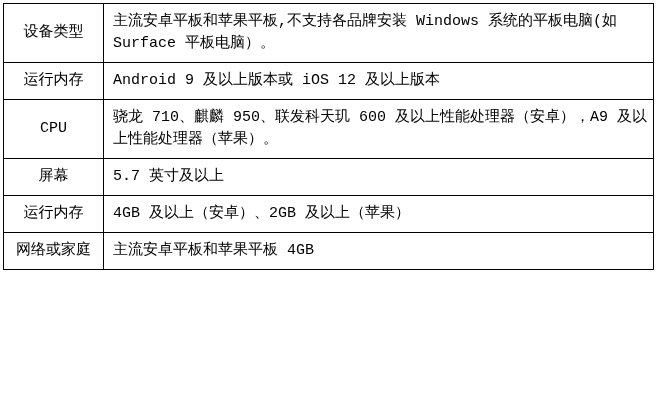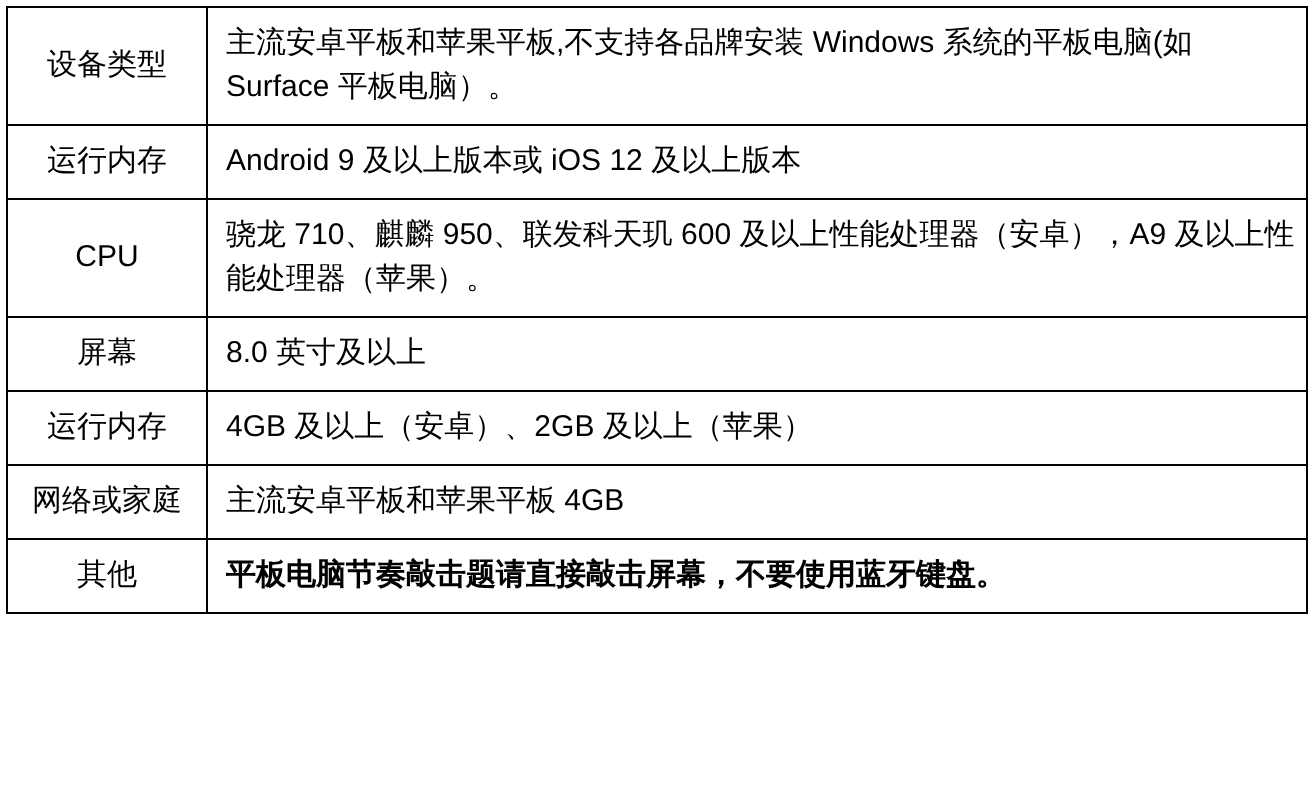--- a/index.html
+++ b/index.html
@@ -8,21 +8,21 @@
     background: #ffffff;
     width: 658px;
     height: 406px;
     overflow: hidden;
   }
   .page {
     width: 658px;
     height: 323px;
     box-sizing: border-box;
     padding: 3px;
-    font-family: Liberation Sans, sans-serif;
+    font-family: Liberation Mono, monospace;
   }
   table.spec-table {
     border-collapse: collapse;
     width: 651px;
     table-layout: fixed;
     background: #ffffff;
   }
   table.spec-table td {
     border: 1px solid #000000;
     color: #000000;
@@ -57,29 +57,25 @@
       <tr>
         <td class="label-cell">运行内存</td>
         <td class="content-cell">Android 9 及以上版本或 iOS 12 及以上版本</td>
       </tr>
       <tr>
         <td class="label-cell">CPU</td>
         <td class="content-cell">骁龙 710、麒麟 950、联发科天玑 600 及以上性能处理器（安卓），A9 及以上性能处理器（苹果）。</td>
       </tr>
       <tr>
         <td class="label-cell">屏幕</td>
-        <td class="content-cell">8.0 英寸及以上</td>
+        <td class="content-cell">5.7 英寸及以上</td>
       </tr>
       <tr>
         <td class="label-cell">运行内存</td>
         <td class="content-cell">4GB 及以上（安卓）、2GB 及以上（苹果）</td>
       </tr>
       <tr>
         <td class="label-cell">网络或家庭</td>
         <td class="content-cell">主流安卓平板和苹果平板 4GB</td>
       </tr>
-      <tr>
-        <td class="label-cell">其他</td>
-        <td class="content-cell bold">平板电脑节奏敲击题请直接敲击屏幕，不要使用蓝牙键盘。</td>
-      </tr>
     </tbody>
   </table>
 </div>
 
 </body></html>

